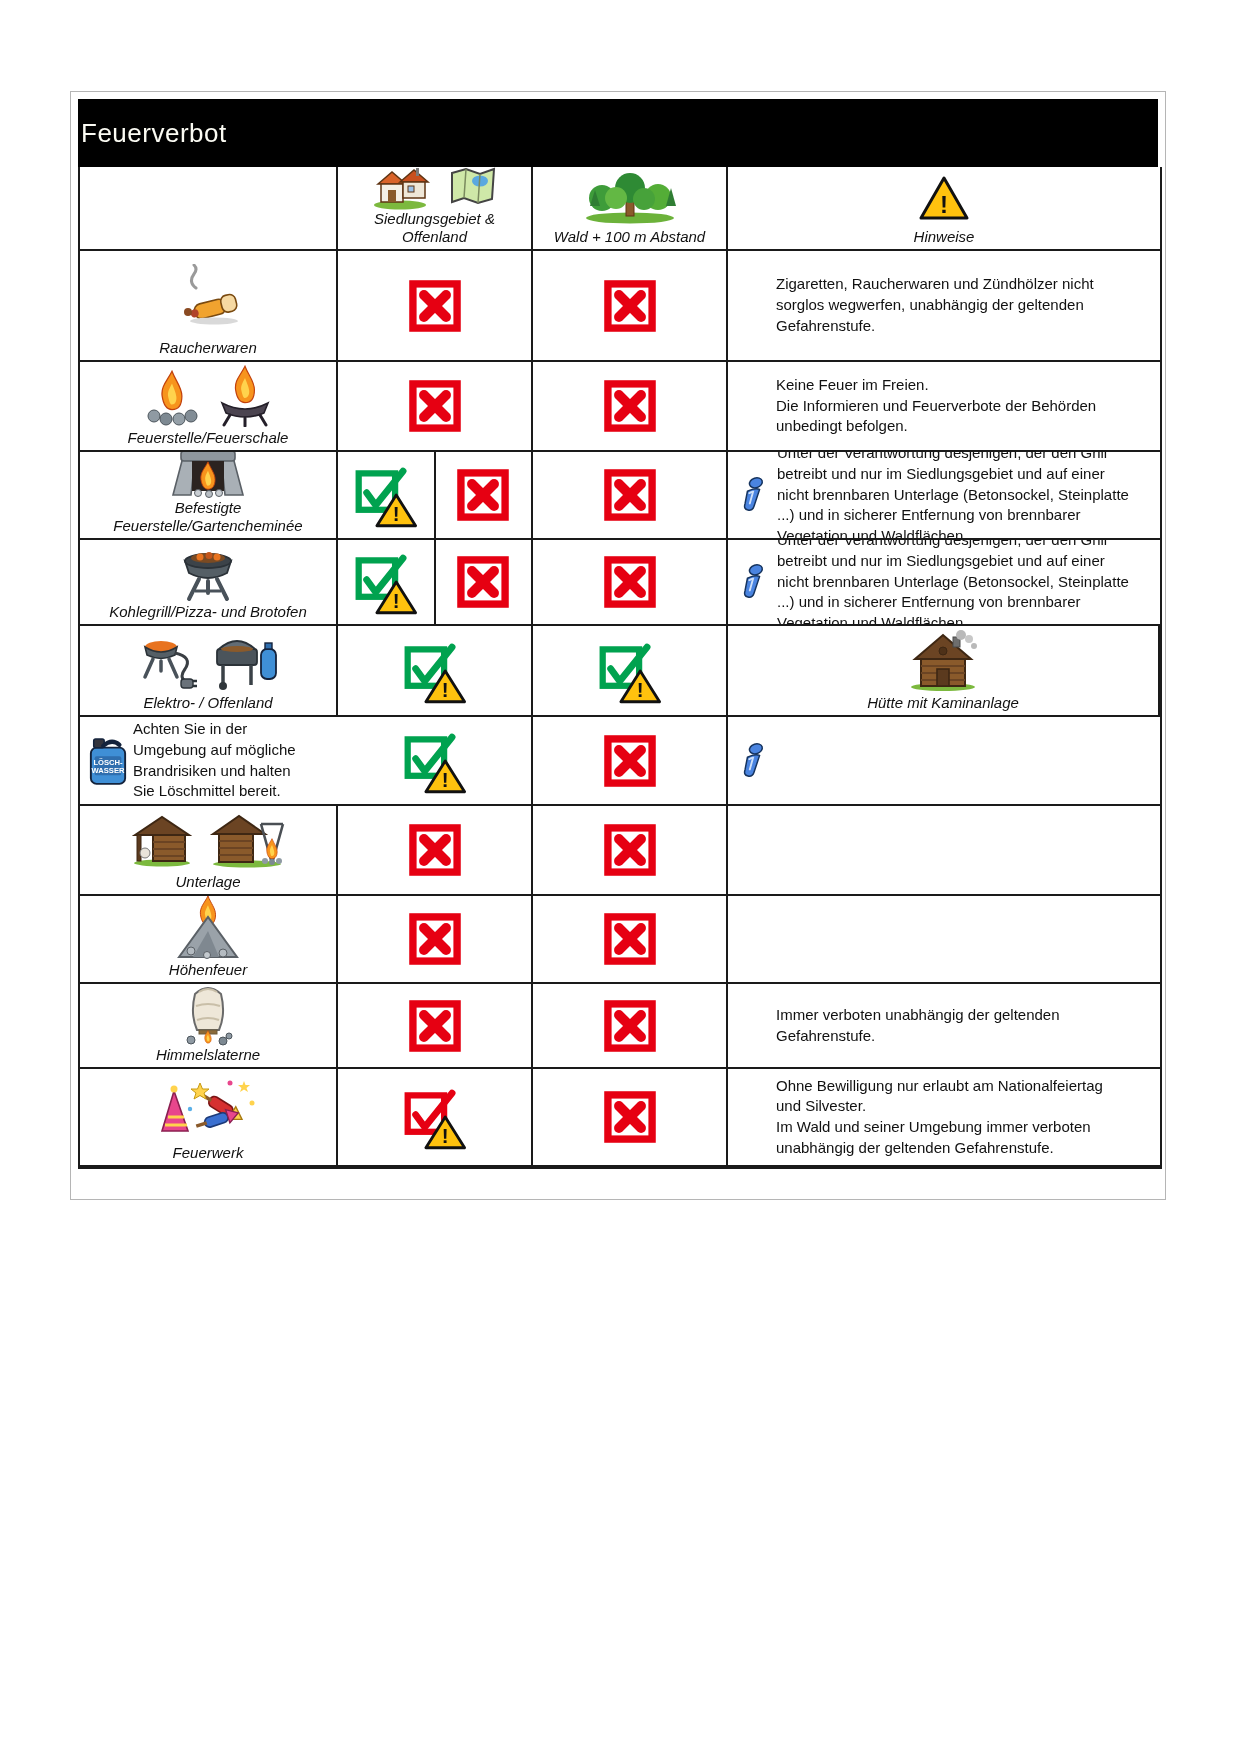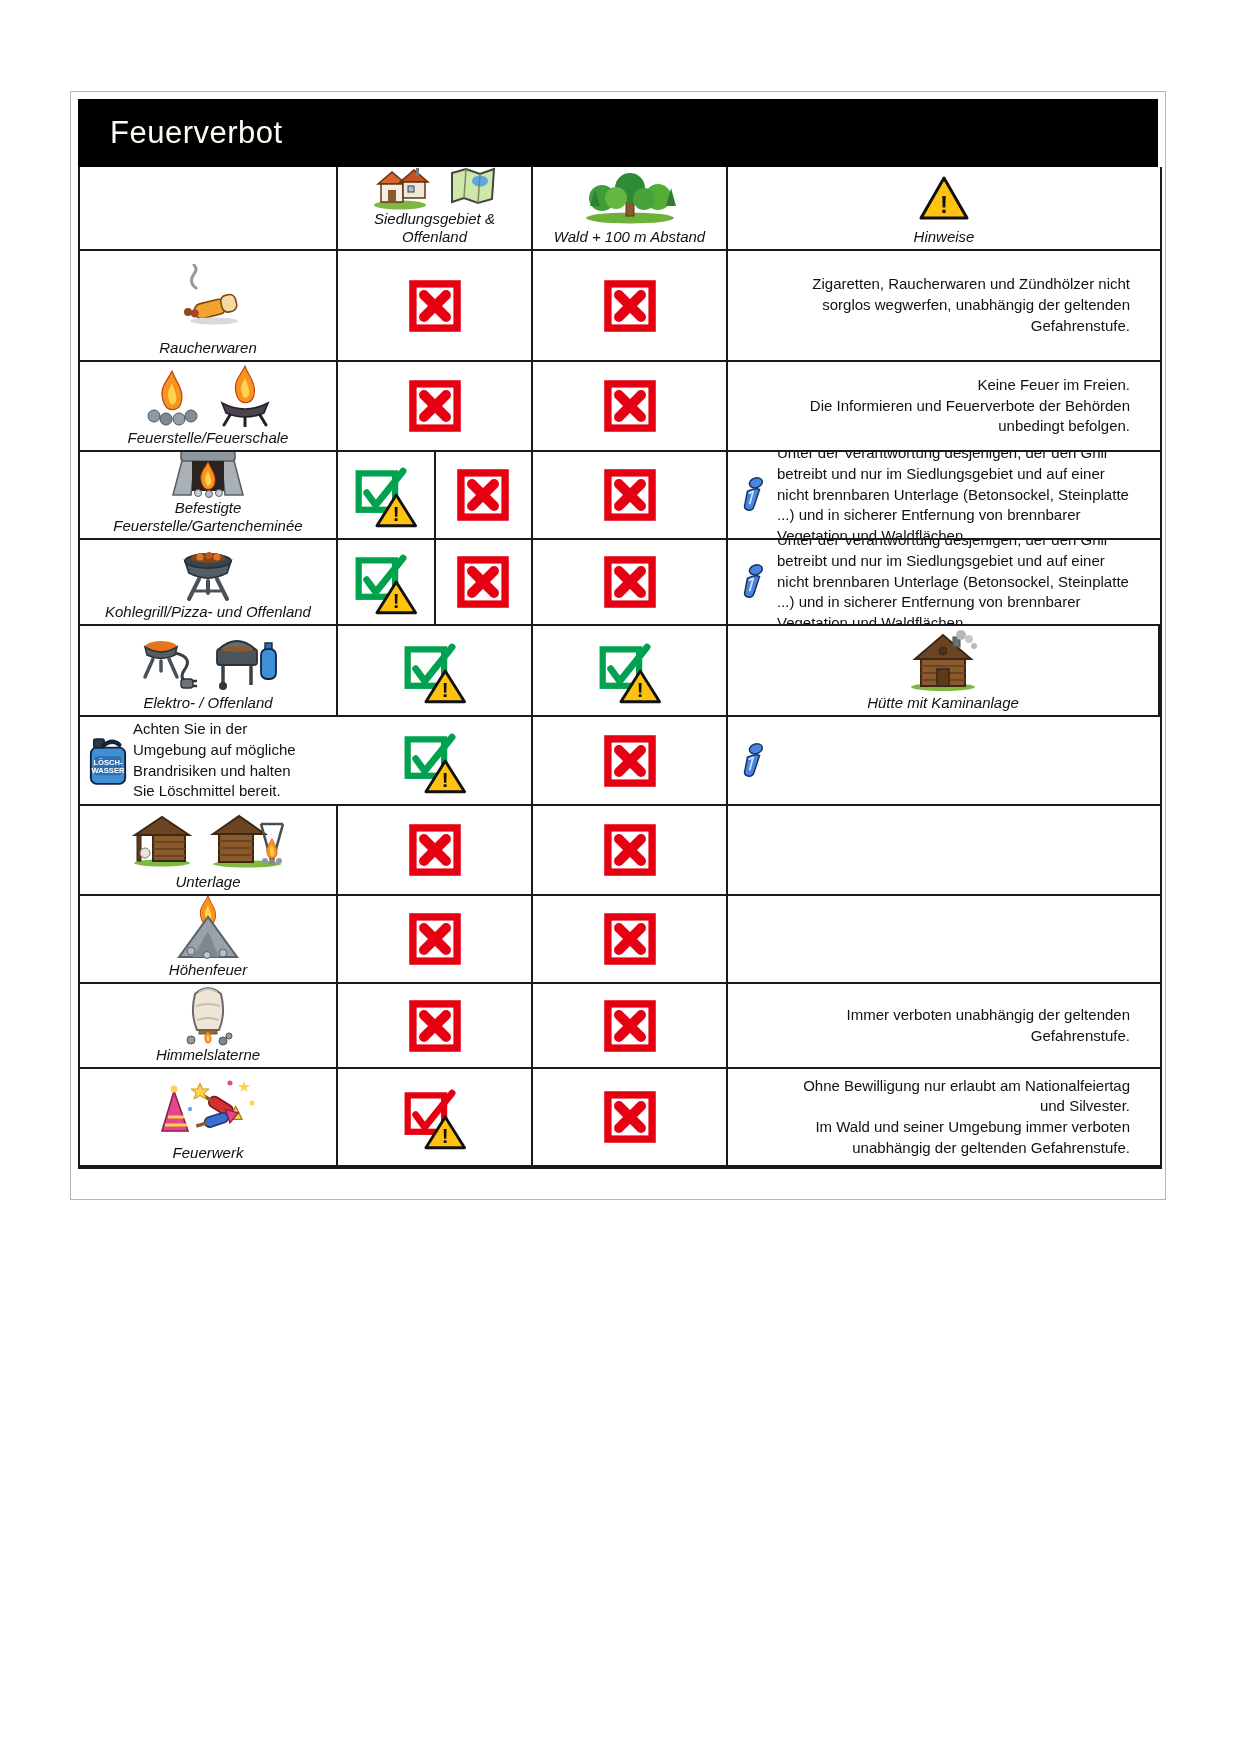--- a/index.html
+++ b/index.html
@@ -1,33 +1,33 @@
 <!DOCTYPE html>
 <html><head>
 <meta charset="utf-8">
 <style>
   html,body { margin:0; padding:0; background:#ffffff; }
   body { width:1240px; height:1753px; position:relative; font-family:"Liberation Sans",sans-serif; color:#111; }
   .sheet { position:absolute; left:70px; top:91px; width:1096px; border:1px solid #b5b5b5;
            background:#fff; padding:7px 7px 30px 7px; box-sizing:border-box; }
   .titlebar { background:#000; height:68px; display:flex; align-items:center; }
-  .titlebar .title { color:#fbfbf3; font-size:31px; padding-left:32px; letter-spacing:0.5px; }
+  .titlebar .title { color:#fbfbf3; font-size:26px; padding-left:3px; letter-spacing:0.5px; }
   .grid { display:grid; width:1080px; margin:0 auto;
           grid-template-columns:258px 195px 195px 432px;
           grid-template-rows:84px 111px 90px 88px 86px 91px 89px 90px 88px 85px 98px;
           border-left:2px solid #1a1a1a; border-right:2px solid #1a1a1a; border-bottom:2px solid #1a1a1a; }
   .cell { border-right:2px solid #1a1a1a; border-bottom:2px solid #1a1a1a;
           display:flex; align-items:center; justify-content:center; box-sizing:border-box; overflow:hidden; }
   .cell.lastcol { border-right:none; }
   .cell.item, .cell.head { flex-direction:column; justify-content:flex-end; }
   .icon-zone { flex:1; display:flex; align-items:center; justify-content:center; gap:14px; width:100%; }
   .lbl { font-size:15px; line-height:1.2; padding:0 2px 3px 2px; text-align:center;font-style:italic; }
   .cell.hintc { justify-content:flex-start; padding:6px 30px 6px 8px; gap:5px; }
   .hint-text { font-size:15px; line-height:1.38; white-space:pre-line; margin:0; }
-  .hint-text.noicon { margin-left:40px;text-align:right; }
+  .hint-text.noicon { margin-left:40px; }
   .hint-icn { flex:0 0 36px; display:flex; align-items:center; justify-content:center; }
   .split { padding:0; align-items:stretch; }
   .split .half { flex:1; display:flex; align-items:center; justify-content:center; }
   .split .half.first { border-right:2px solid #1a1a1a; }
   .s54 { width:54px; height:54px; }
   .s64 { width:66px; height:66px; }
   .hidden-defs { position:absolute; width:0; height:0; overflow:hidden; }
 </style>
 </head>
 <body>
@@ -233,21 +233,21 @@
           <path d="M10 22 Q33 34 56 22 L52 34 Q33 44 14 34 Z" fill="#555f66" stroke="#2b3238" stroke-width="1.8"></path>
           <ellipse cx="33" cy="22" rx="23" ry="7" fill="#3c4349" stroke="#2b3238" stroke-width="1.8"></ellipse>
           <ellipse cx="33" cy="19" rx="17" ry="5" fill="#7a4a22"></ellipse>
           <circle cx="25" cy="18" r="3.5" fill="#e8731f"></circle>
             <circle cx="34" cy="16.5" r="3.5" fill="#c2551a"></circle>
             <circle cx="42" cy="18" r="3.5" fill="#e8731f"></circle>
           <path d="M24 40 L14 60 M42 40 L52 60 M33 42 L33 54" stroke="#49525a" stroke-width="4" stroke-linecap="round"></path>
           <path d="M20 52 L46 52" stroke="#49525a" stroke-width="3"></path>
         </svg>
       </div>
-      <div class="lbl">Kohlegrill/Pizza- und Offenland</div>
+      <div class="lbl">Kohlegrill/Pizza- und Brotofen</div>
     </div>
     <div class="cell split">
       <div class="half first">
           <svg class="s64">
             <use href="#sym-okwarn"></use>
           </svg>
         </div>
       <div class="half">
           <svg class="s54">
             <use href="#sym-x"></use>

